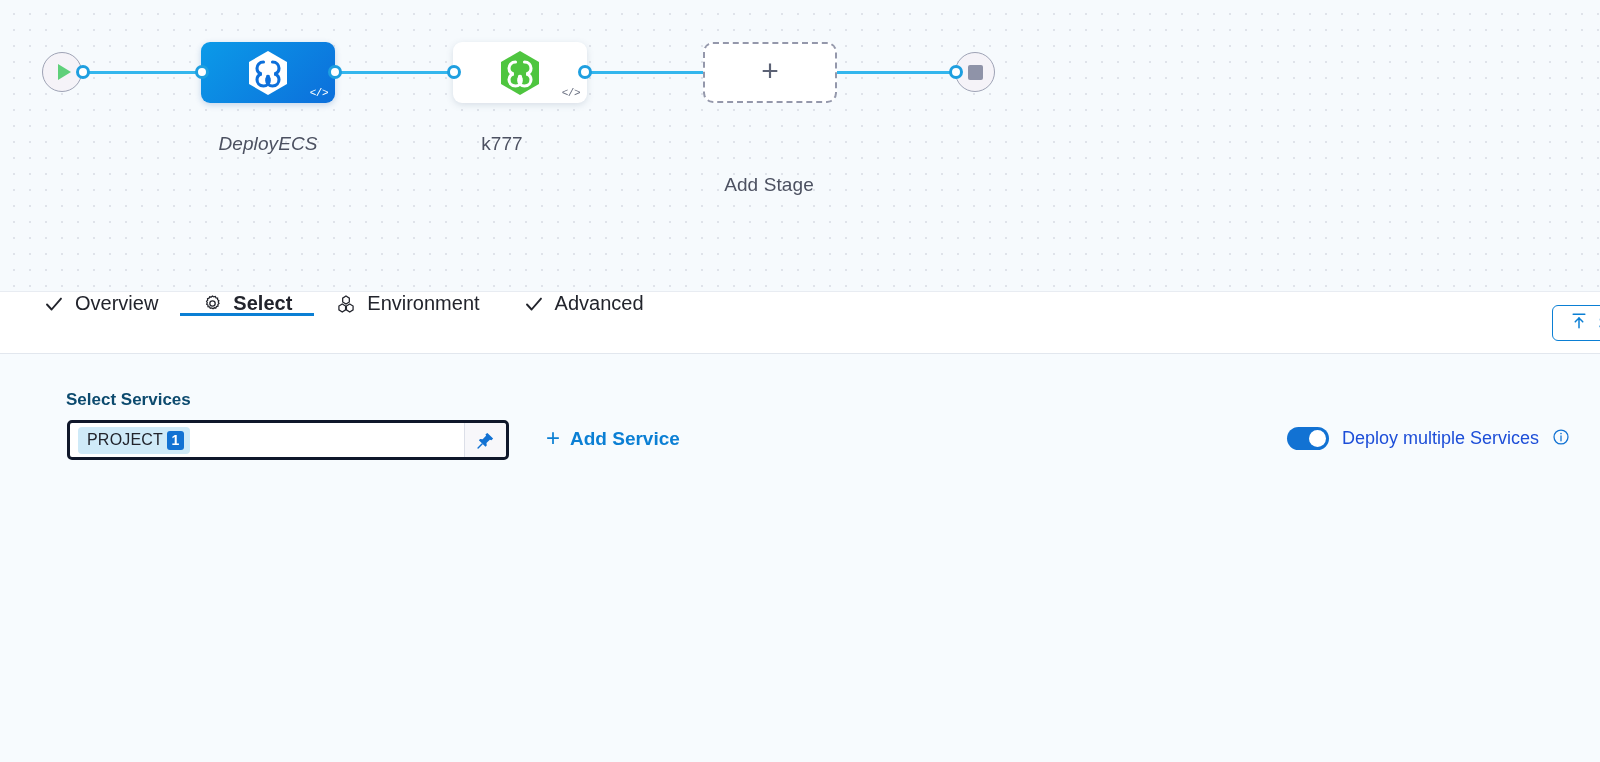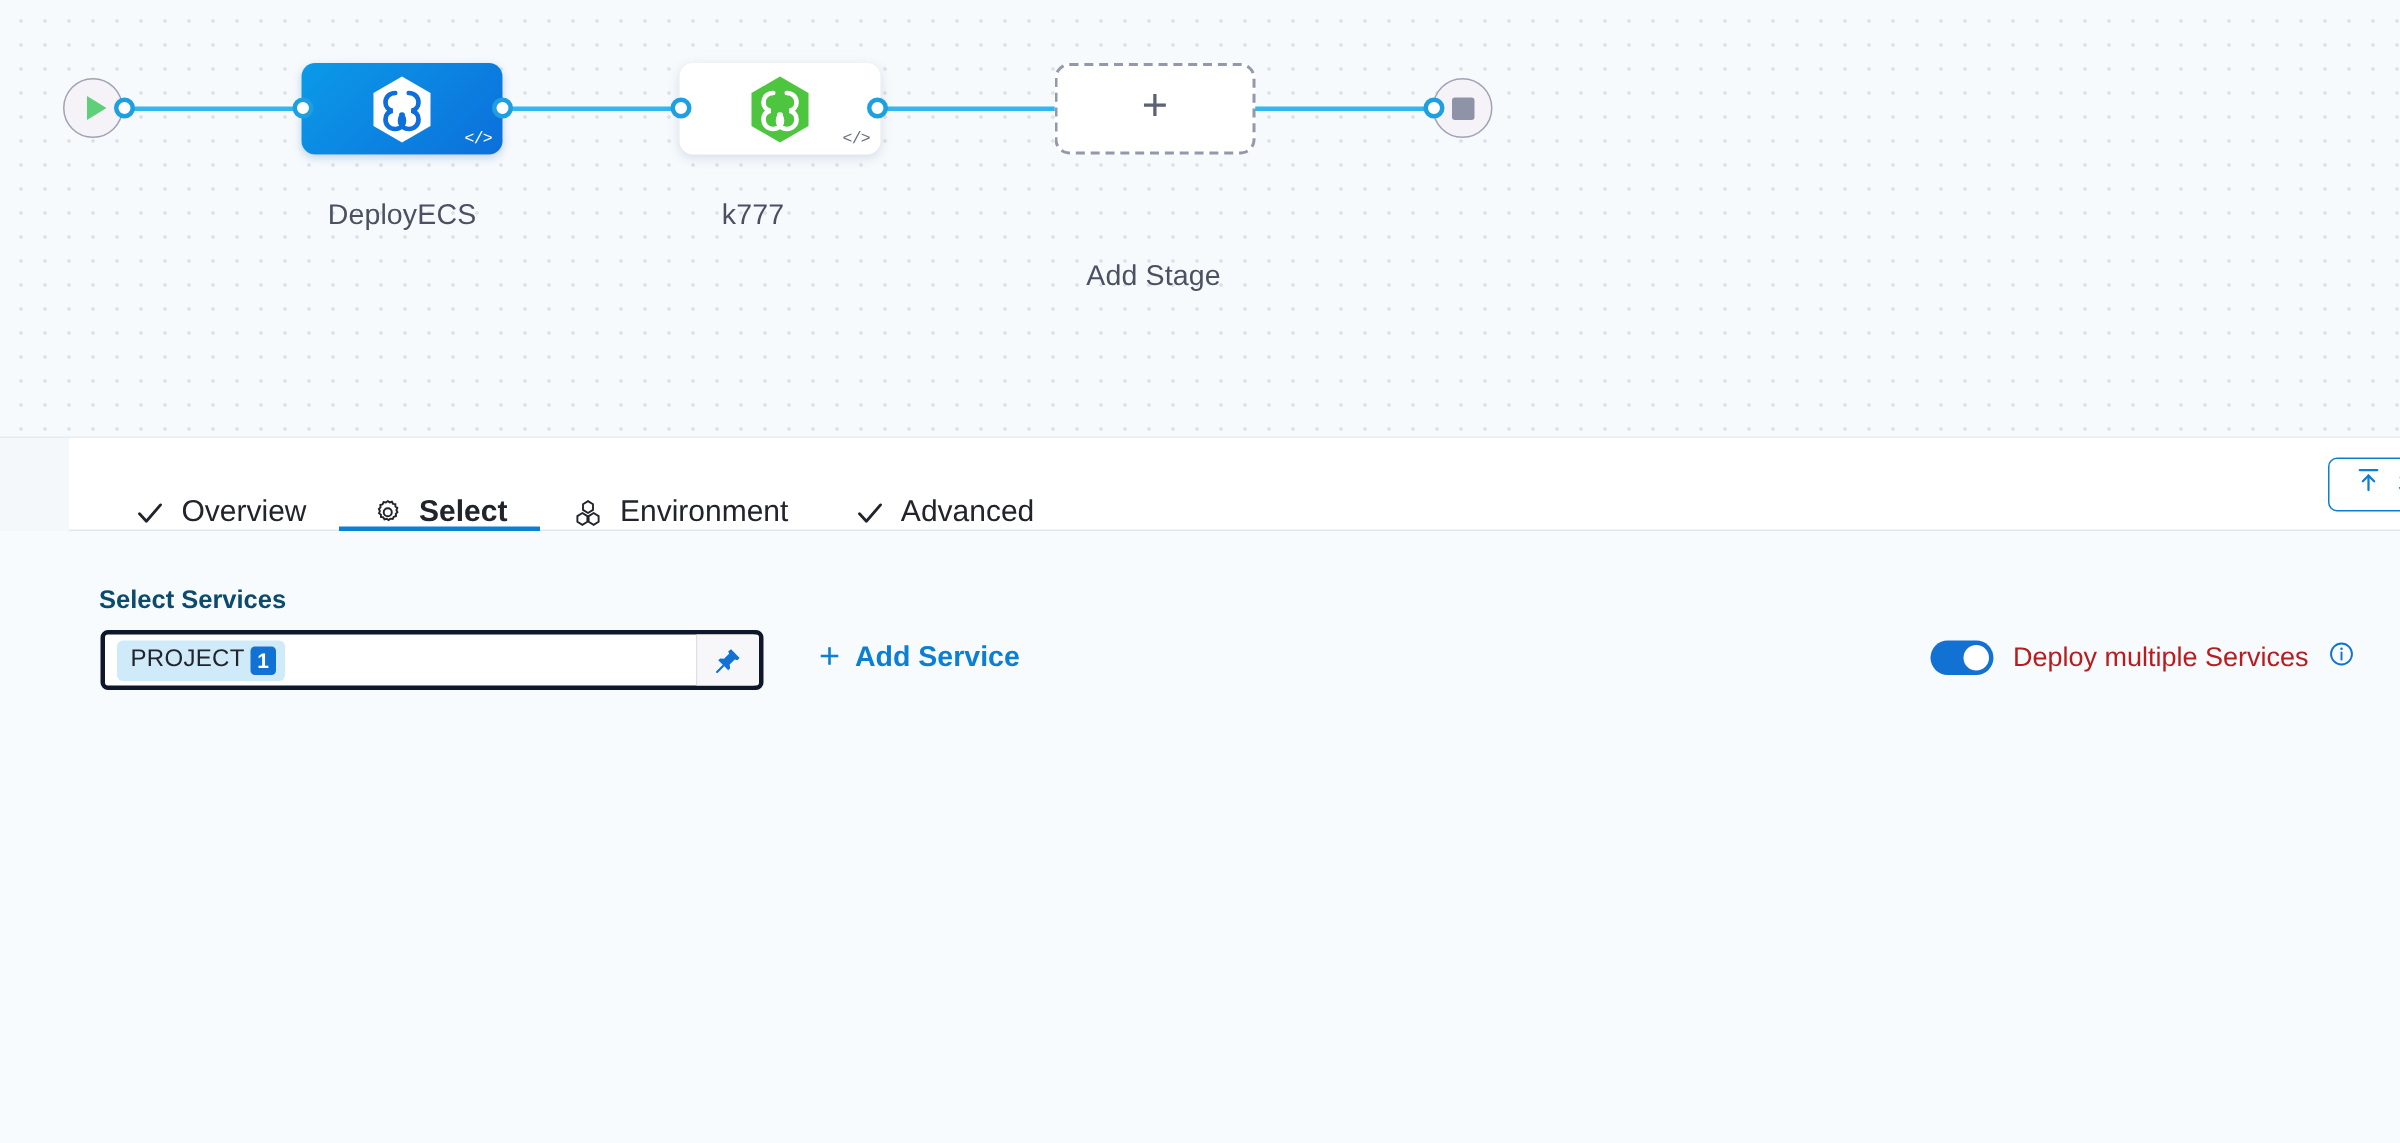--- a/index.html
+++ b/index.html
@@ -117,34 +117,33 @@
 
   .stage-label {
     position: absolute;
     top: 133px;
     width: 220px;
     text-align: center;
     font-size: 19px;
     color: #4c5161;
     letter-spacing: 0.1px;
   }
-  .stage-label.l1 { left: 158px; }
+  .stage-label.l1 { left: 158px; font-style: italic; }
   .stage-label.l2 { left: 392px; text-align: center; }
   .stage-label.l3 { left: 659px; top: 146px; margin-top: 28px; }
 
   
   .tabbar {
     position: relative;
     height: 62px;
     background: #ffffff;
     border-bottom: 1px solid #e2e7ee;
     display: flex;
-    align-items: flex-end;
+    align-items: flex-start;
     padding-left: 22px;
-    margin-left: 46px;
   }
   .tab {
     display: flex;
     align-items: center;
     gap: 11px;
     padding: 0 22px;
     cursor: pointer;
     position: relative;
     color: #22242c;
     font-size: 20px;
@@ -264,21 +263,21 @@
     background: #1272d3;
     position: relative;
   }
   .switch .knob {
     position: absolute;
     right: 3px; top: 3px;
     width: 17px; height: 17px;
     border-radius: 50%;
     background: #ffffff;
   }
-  .toggle-row .tlabel { font-size: 18px; color: #b91c1c; }
+  .toggle-row .tlabel { font-size: 18px; color: #1d4ed8; }
 </style>
 </head>
 <body>
 
 <div class="canvas">
 
   <div class="edge" style="left:80px;  width:130px;"></div>
   <div class="edge" style="left:330px; width:130px;"></div>
   <div class="edge" style="left:582px; width:130px;"></div>
   <div class="edge" style="left:828px; width:135px;"></div>

